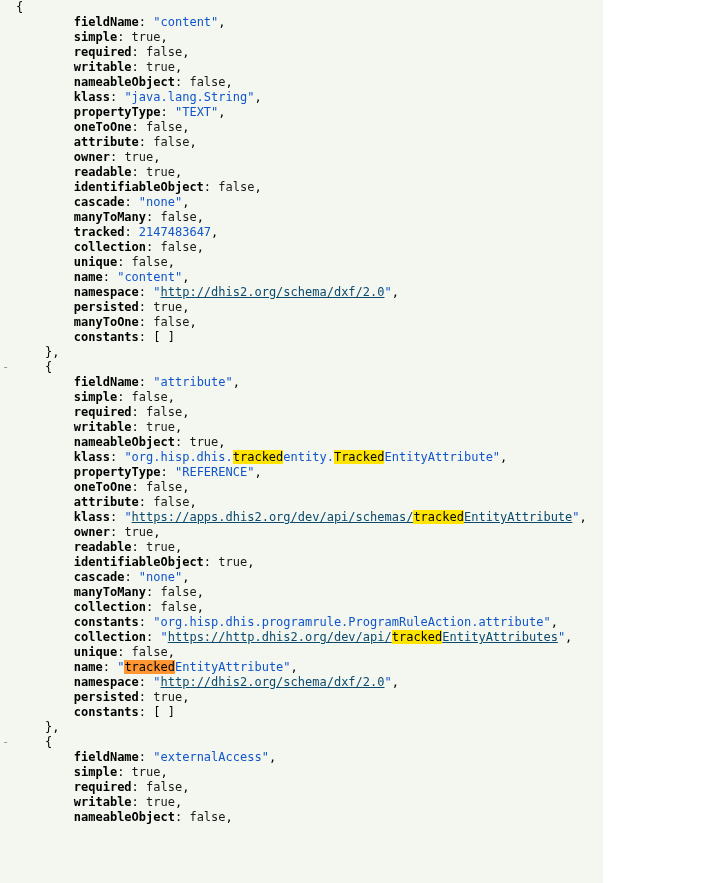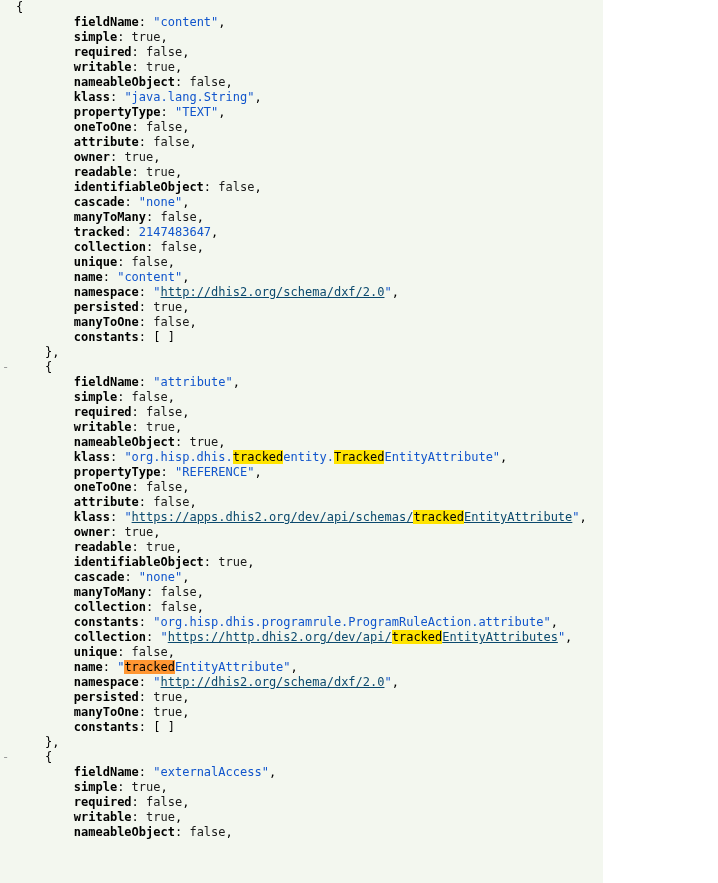--- a/index.html
+++ b/index.html
@@ -122,21 +122,20 @@
       <div class="line"><span class="fold"> </span><span>        </span><span class="key">identifiableObject</span><span class="punct">: </span><span class="bool">true</span><span class="punct">,</span></div>
       <div class="line"><span class="fold"> </span><span>        </span><span class="key">cascade</span><span class="punct">: </span><span class="str">"none"</span><span class="punct">,</span></div>
       <div class="line"><span class="fold"> </span><span>        </span><span class="key">manyToMany</span><span class="punct">: </span><span class="bool">false</span><span class="punct">,</span></div>
       <div class="line"><span class="fold"> </span><span>        </span><span class="key">collection</span><span class="punct">: </span><span class="bool">false</span><span class="punct">,</span></div>
       <div class="line"><span class="fold"> </span><span>        </span><span class="key">constants</span><span class="punct">: </span><span class="str">"org.hisp.dhis.programrule.ProgramRuleAction.attribute"</span><span class="punct">,</span></div>
       <div class="line"><span class="fold"> </span><span>        </span><span class="key">collection</span><span class="punct">: </span><span class="str">"</span><span class="link">https://http.dhis2.org/dev/api/</span><span class="hl">tracked</span><span class="link">EntityAttributes</span><span class="str">"</span><span class="punct">,</span></div>
       <div class="line"><span class="fold"> </span><span>        </span><span class="key">unique</span><span class="punct">: </span><span class="bool">false</span><span class="punct">,</span></div>
       <div class="line"><span class="fold"> </span><span>        </span><span class="key">name</span><span class="punct">: </span><span class="str">"</span><span class="hl-orange">tracked</span><span class="str">EntityAttribute"</span><span class="punct">,</span></div>
       <div class="line"><span class="fold"> </span><span>        </span><span class="key">namespace</span><span class="punct">: </span><span class="str">"</span><span class="link">http://dhis2.org/schema/dxf/2.0</span><span class="str">"</span><span class="punct">,</span></div>
       <div class="line"><span class="fold"> </span><span>        </span><span class="key">persisted</span><span class="punct">: </span><span class="bool">true</span><span class="punct">,</span></div>
-      <div class="line"><span class="fold"> </span><span>        </span><span class="key">manyToOne</span><span class="punct">: </span><span class="bool">true</span><span class="punct">,</span></div>
       <div class="line"><span class="fold"> </span><span>        </span><span class="key">constants</span><span class="punct">: </span><span class="punct">[ ]</span></div>
       <div class="line"><span class="fold"> </span><span>    </span><span class="brace">},</span></div>
       <div class="line"><span class="fold">-</span><span>    </span><span class="brace">{</span></div>
       <div class="line"><span class="fold"> </span><span>        </span><span class="key">fieldName</span><span class="punct">: </span><span class="str">"externalAccess"</span><span class="punct">,</span></div>
       <div class="line"><span class="fold"> </span><span>        </span><span class="key">simple</span><span class="punct">: </span><span class="bool">true</span><span class="punct">,</span></div>
       <div class="line"><span class="fold"> </span><span>        </span><span class="key">required</span><span class="punct">: </span><span class="bool">false</span><span class="punct">,</span></div>
       <div class="line"><span class="fold"> </span><span>        </span><span class="key">writable</span><span class="punct">: </span><span class="bool">true</span><span class="punct">,</span></div>
       <div class="line"><span class="fold"> </span><span>        </span><span class="key">nameableObject</span><span class="punct">: </span><span class="bool">false</span><span class="punct">,</span></div>
     </div>
 </div>

